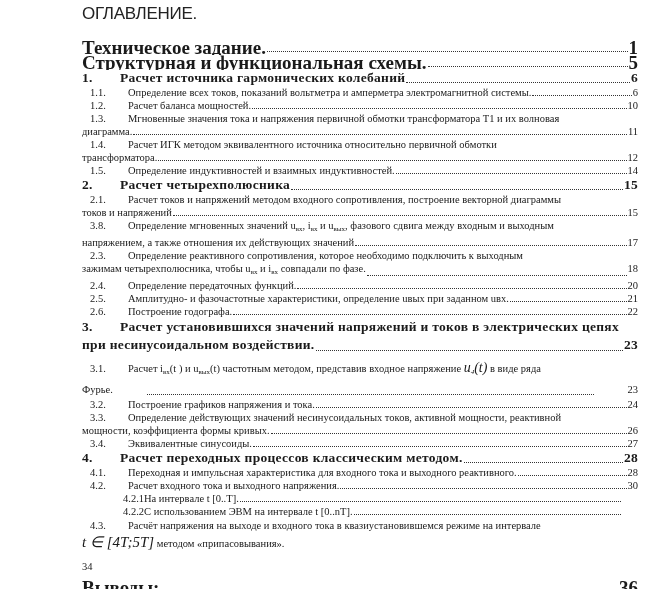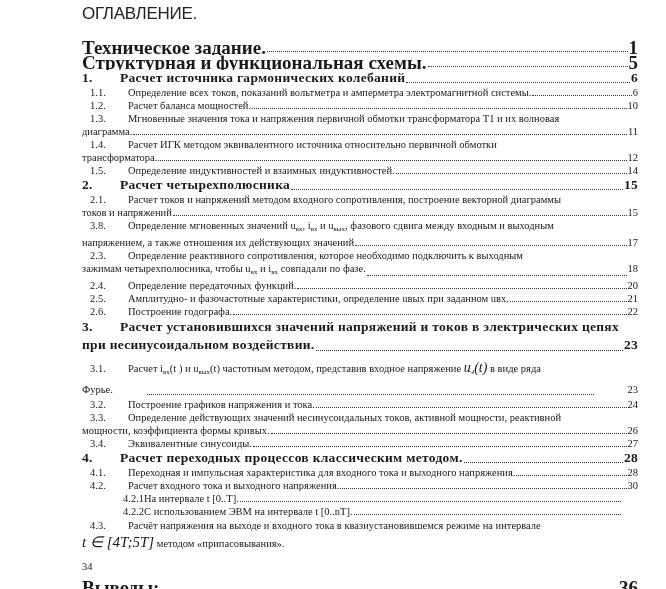--- a/index.html
+++ b/index.html
@@ -210,21 +210,21 @@
   </div>
 
   <div class="entry l1 line">
     <span class="num">4.</span>
     <span class="txt">Расчет переходных процессов классическим методом. </span>
     <span class="dots"></span>
     <span class="pg">28</span>
   </div>
   <div class="entry l2 line">
     <span class="num">4.1.</span>
-    <span class="txt">Переходная и импульсная характеристика для входного тока и выходного напряжения.</span>
+    <span class="txt">Переходная и импульсная характеристика для входного тока и выходного реактивного.</span>
     <span class="dots"></span>
     <span class="pg">28</span>
   </div>
   <div class="entry l2 line">
     <span class="num">4.2.</span>
     <span class="txt">Расчет входного тока и выходного напряжения. </span>
     <span class="dots"></span>
     <span class="pg">30</span>
   </div>
   <div class="entry l3 line" style="padding-right:16px;">

